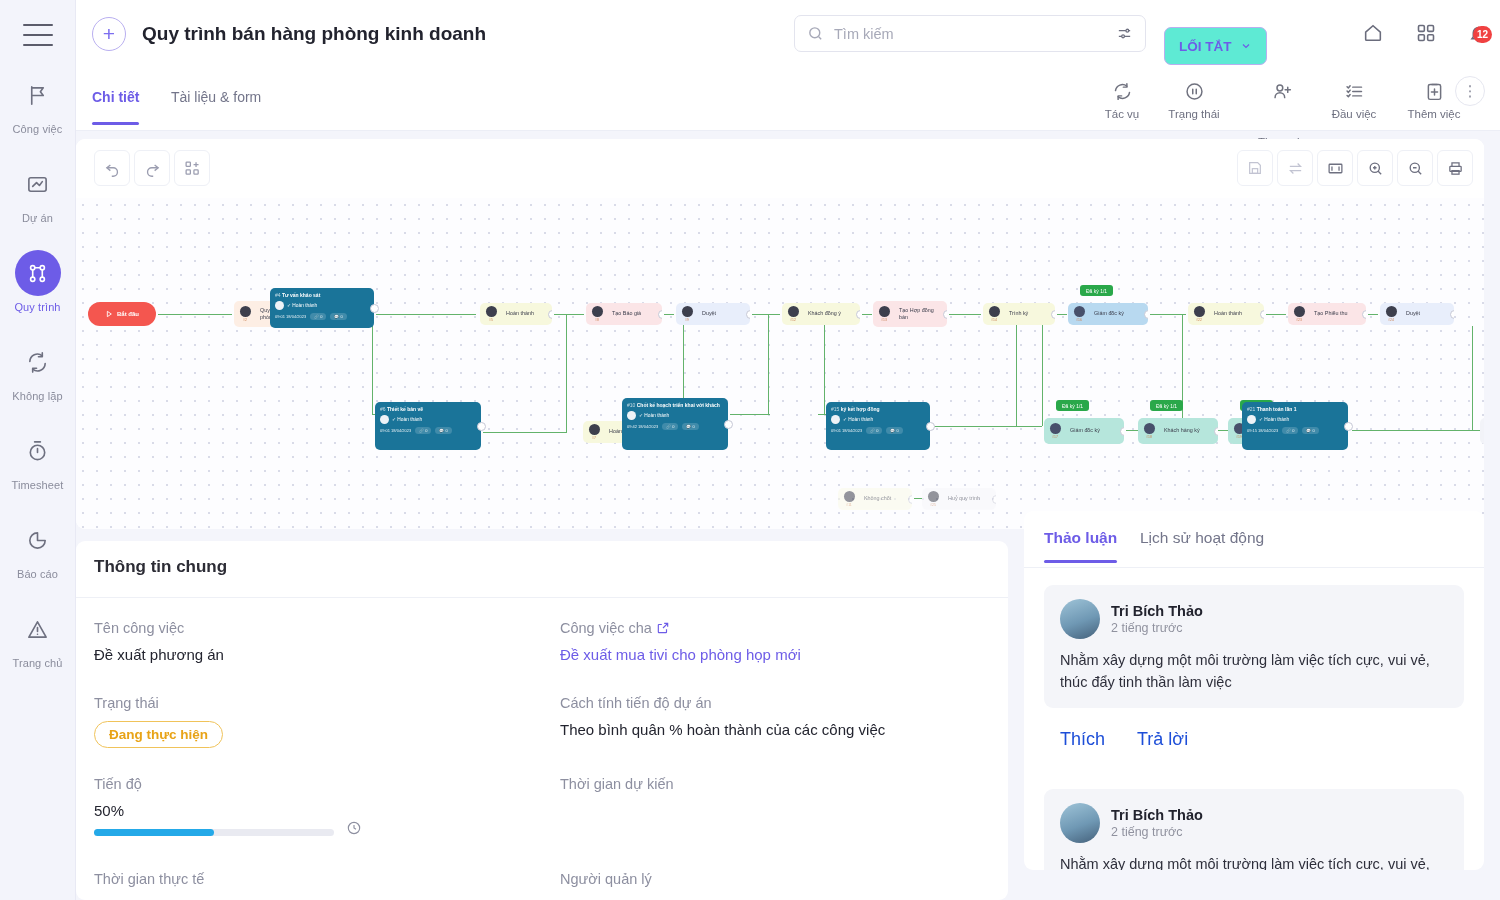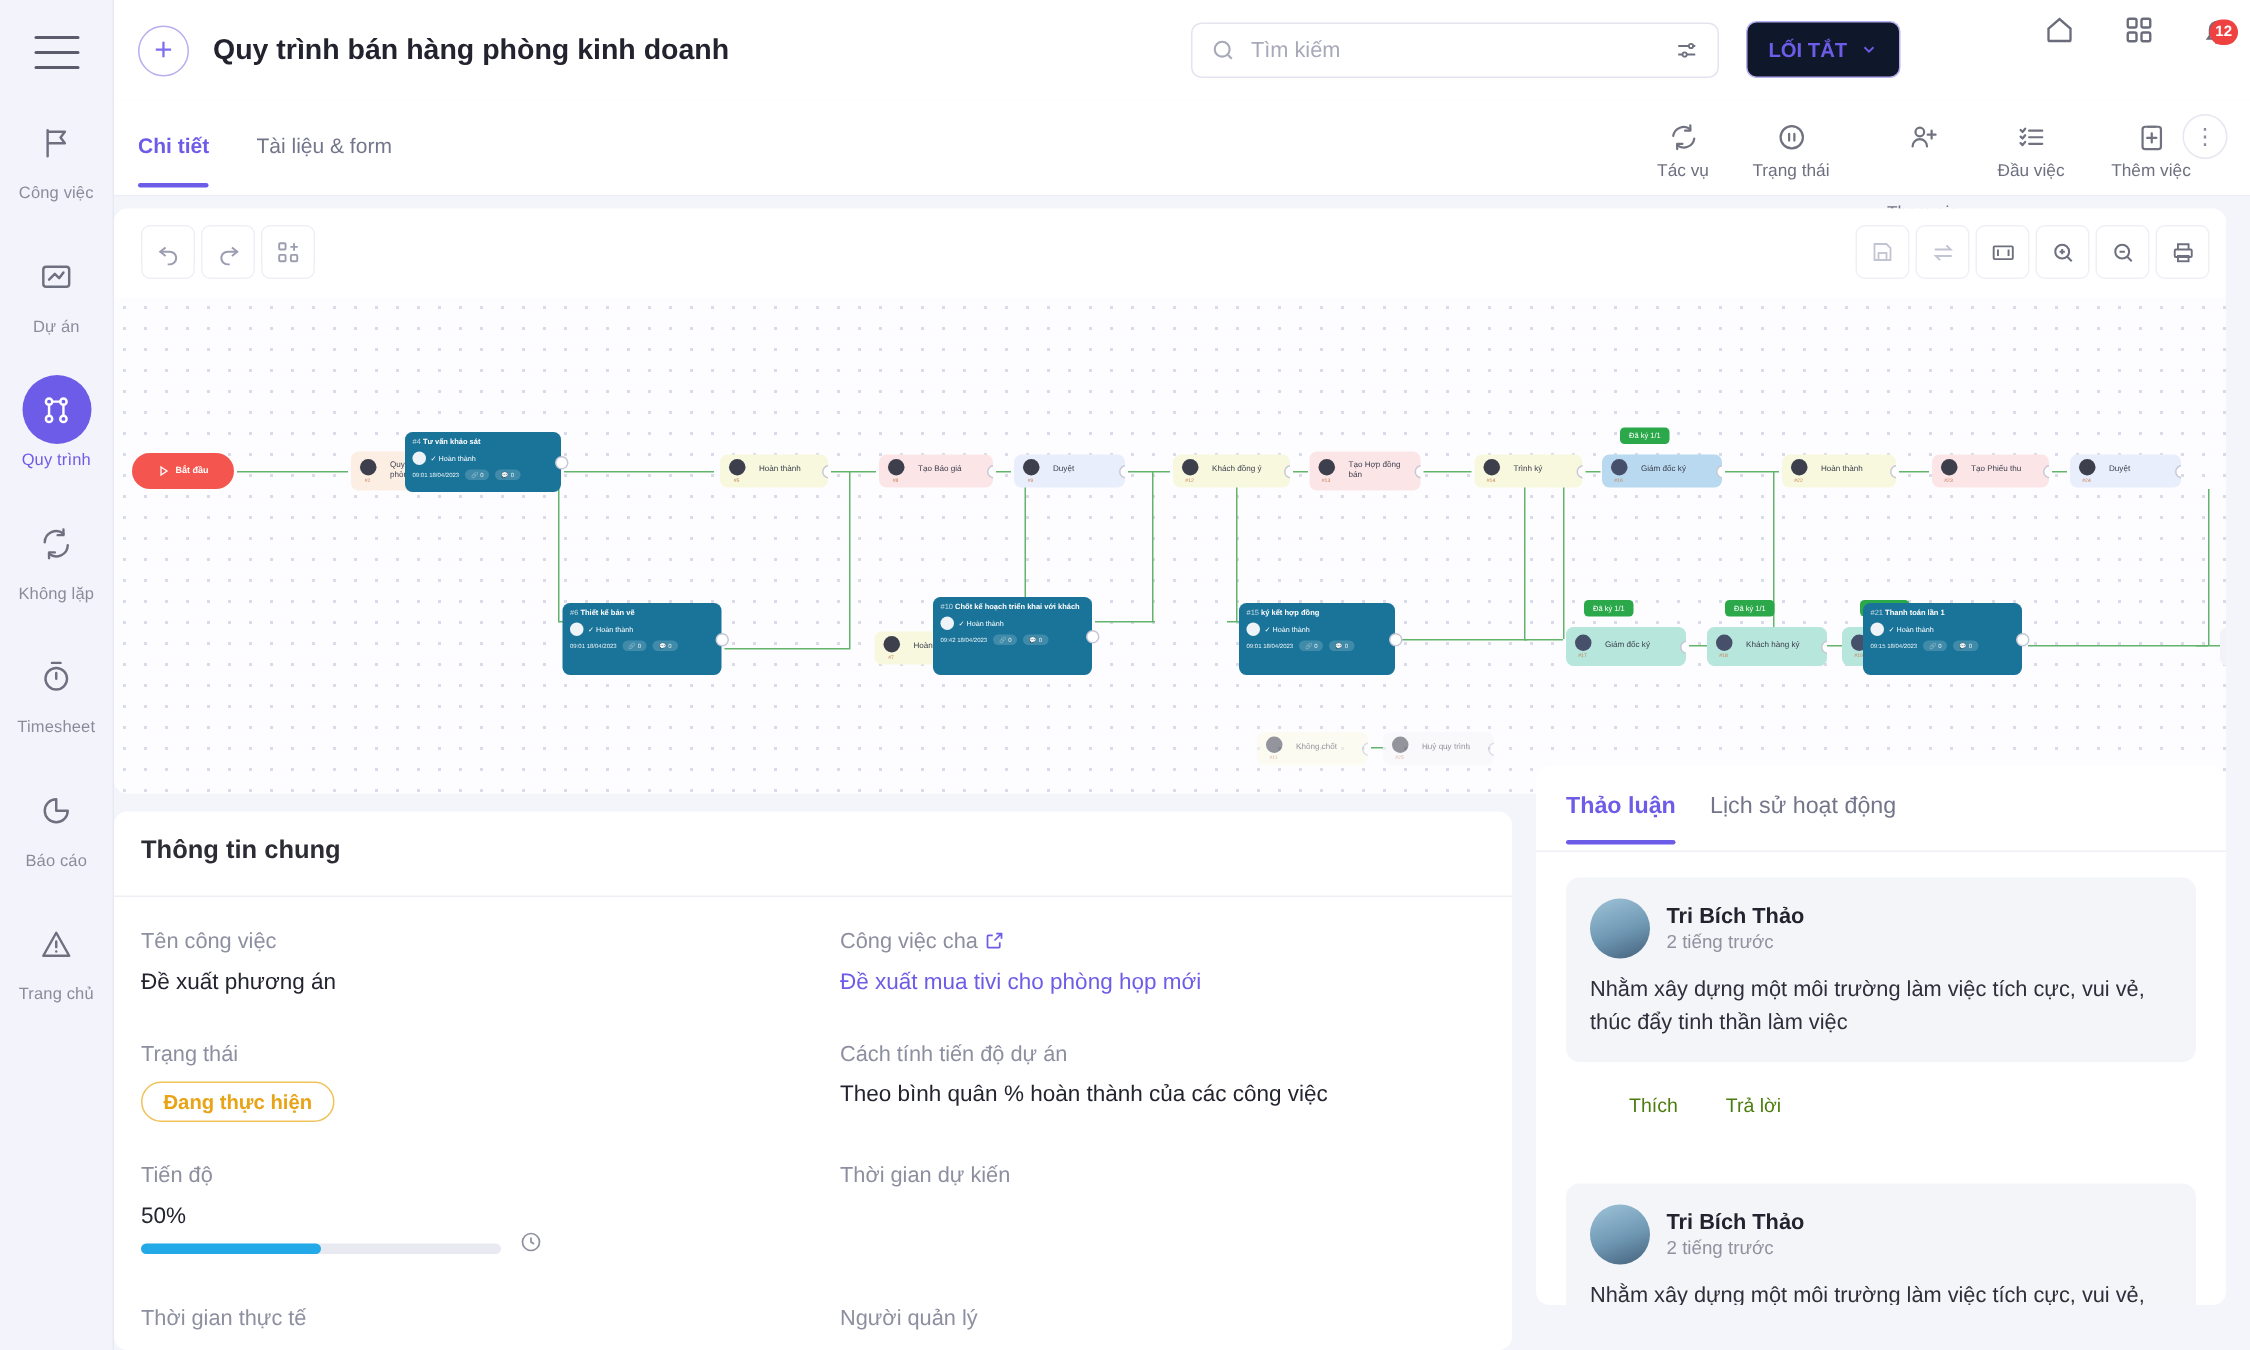--- a/index.html
+++ b/index.html
@@ -32,24 +32,24 @@
   .plus-btn { width: 34px; height: 34px; border-radius: 50%; border: 1.5px solid #b9aff0;
      color: #7d6ff0; display: flex; align-items: center; justify-content: center;
      font-size: 21px; margin-left: 16px; cursor: pointer; }
   #page-title { font-size: 19px; font-weight: bold; margin-left: 16px; color: #22232e; }
   .search-wrap { position: absolute; left: 718px; top: 15px; width: 352px; height: 37px;
      border: 1px solid #e3e4ee; border-radius: 7px; display: flex; align-items: center;
      padding: 0 12px; background: #fff; }
   .search-wrap input { border: 0; outline: 0; flex: 1; font-size: 14.5px; margin-left: 10px;
      color: #3a3b47; font-family: "Liberation Sans", sans-serif; background: transparent; }
   .search-wrap input::placeholder { color: #a7a9b8; }
-  .shortcut-btn { position: absolute; left: 1088px; top: 14px; height: 38px; padding: 0 14px;
+  .shortcut-btn { position: absolute; left: 1088px; top: 27px; height: 38px; padding: 0 14px;
      border: 1.3px solid #b9aff0; border-radius: 7px; display: flex; align-items: center;
-     gap: 8px; color: #6d5ce7; font-size: 13.5px; font-weight: bold; cursor: pointer; background: #0f172a; }
-  .tb-ico { position: absolute; top: 4px; width: 32px; height: 32px; display: flex;
+     gap: 8px; color: #6d5ce7; font-size: 13.5px; font-weight: bold; cursor: pointer; background: #5eead4; }
+  .tb-ico { position: absolute; top: 17px; width: 32px; height: 32px; display: flex;
      align-items: center; justify-content: center; color: #6a6c7c; cursor: pointer; text-align: right; }
   .badge { position: absolute; top: 9px; right: 2px; background: #f04141; color: #fff;
      font-size: 10px; font-weight: bold; border-radius: 9px; min-width: 19px; height: 17px;
      display: flex; align-items: center; justify-content: center; padding: 0 4px; }
   
   #tabbar { position: absolute; left: 76px; top: 67px; width: 1424px; height: 64px;
      background: #fff; border-bottom: 1px solid #eceef6; }
   .tab { position: absolute; top: 22px; font-size: 14px; color: #73758a; cursor: pointer; }
   .tab.active { color: #6d5ce7; font-weight: bold; }
   .tab.active::after { content: ""; position: absolute; left: 0; right: 0; bottom: -20px;
@@ -118,21 +118,21 @@
   .dsep { position: absolute; left: 0; top: 56px; width: 460px; height: 1px; background: #eef0f6; }
   .comment { position: absolute; left: 20px; width: 420px; background: #f4f5f9; border-radius: 9px;
      padding: 14px 16px; }
   .c-head { display: flex; align-items: center; gap: 11px; }
   .c-av { width: 40px; height: 40px; border-radius: 50%; flex: none;
      background: linear-gradient(160deg,#9fc4d8 0%,#6f98b4 55%,#44607a 100%); }
   .c-name { font-size: 14.5px; font-weight: bold; color: #22232e; }
   .c-time { font-size: 12.5px; color: #90929f; margin-top: 2px; }
   .c-body { font-size: 14.5px; color: #2e2f3b; line-height: 1.5; margin-top: 11px; }
   .c-acts { position: absolute; left: 36px; display: flex; gap: 32px;
-     font-size: 13px; color: #4d7c0f; margin-left: 26px; }
+     font-size: 18px; color: #1d4ed8; }
   .c-acts span { cursor: pointer; }
 </style>
 </head>
 <body>
 
 <div id="sidebar">
   <div class="hamburger">
     <span></span>
       <span></span>
       <span></span>

